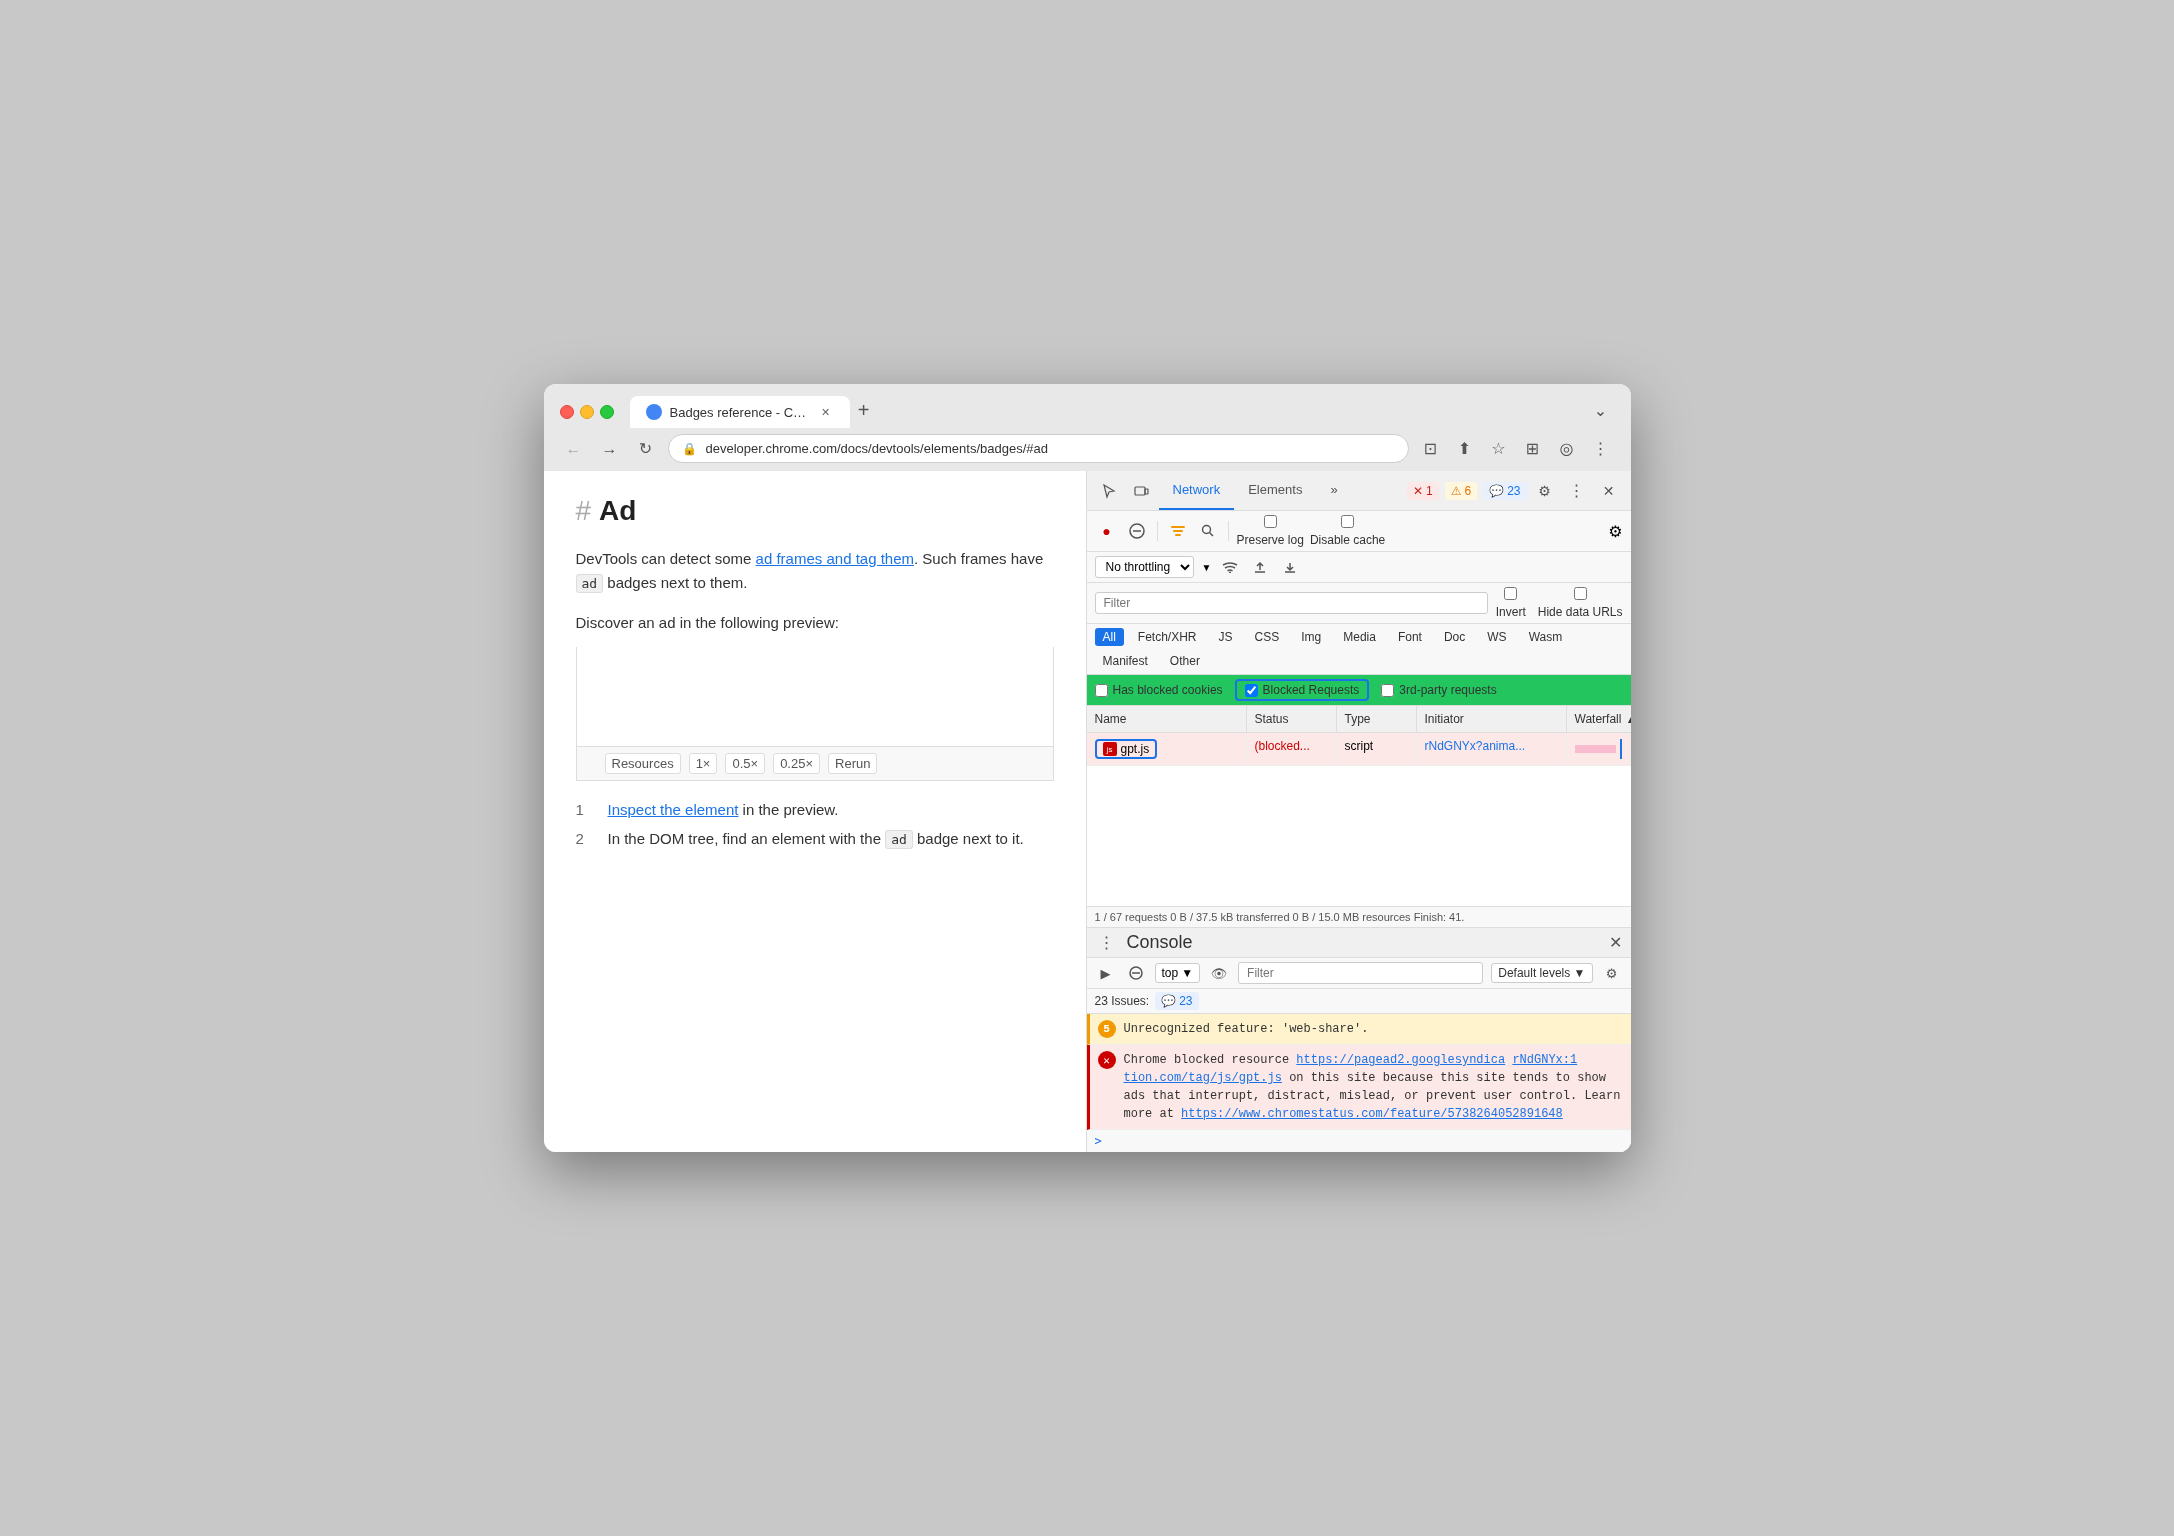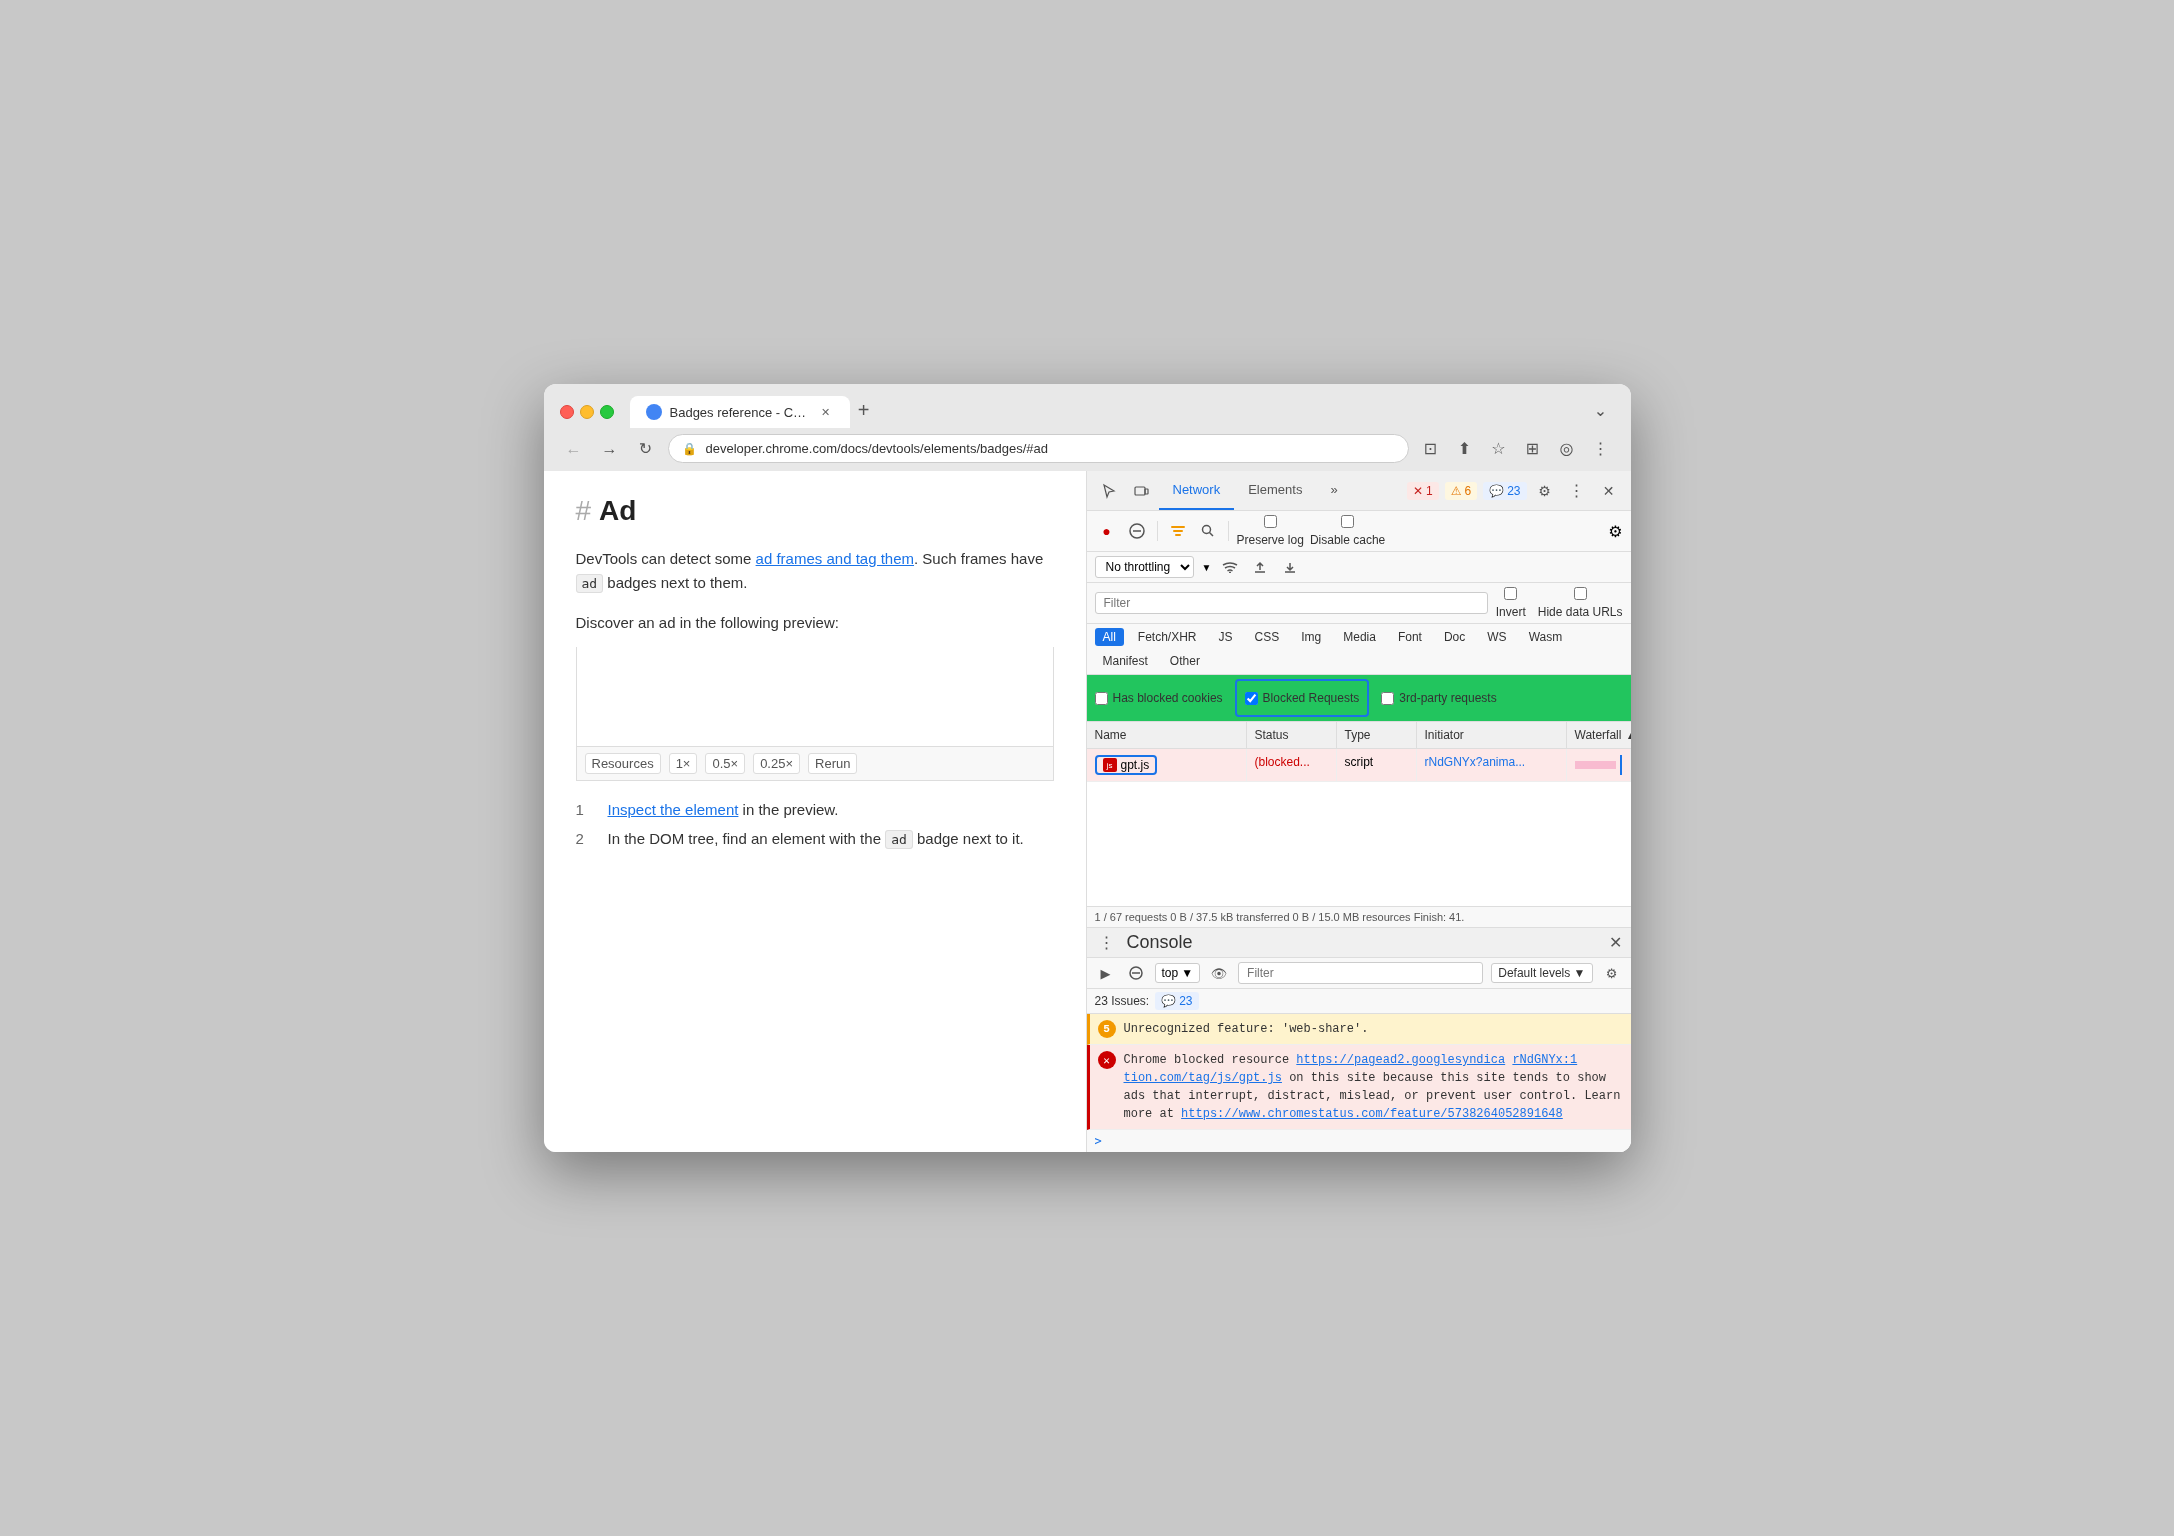--- a/index.html
+++ b/index.html
@@ -241,21 +241,21 @@
       width: 100%;
       height: 100px;
       border: 1px solid #ddd;
       border-top: none;
       background: #fff;
     }
     .preview-footer {
       display: flex;
       align-items: center;
       gap: 8px;
-      padding: 6px 8px;
+      padding: 6px 28px;
       border: 1px solid #ddd;
       border-top: none;
       background: #f8f8f8;
       font-size: 13px;
       color: #555;
     }
     .preview-footer span {
       cursor: pointer;
       padding: 2px 6px;
       border: 1px solid #ddd;
@@ -489,21 +489,21 @@
       display: flex;
       align-items: center;
       gap: 5px;
       font-size: 12px;
       color: #333;
       cursor: pointer;
     }
     .blocked-requests-highlight {
       border: 2px solid #1a73e8;
       border-radius: 4px;
-      padding: 10px 8px;
+      padding: 2px 8px;
       display: flex;
       gap: 5px;
     }
     
     .network-table {
       flex: 1;
       overflow-y: auto;
       background: #fff;
     }
     .table-header {

